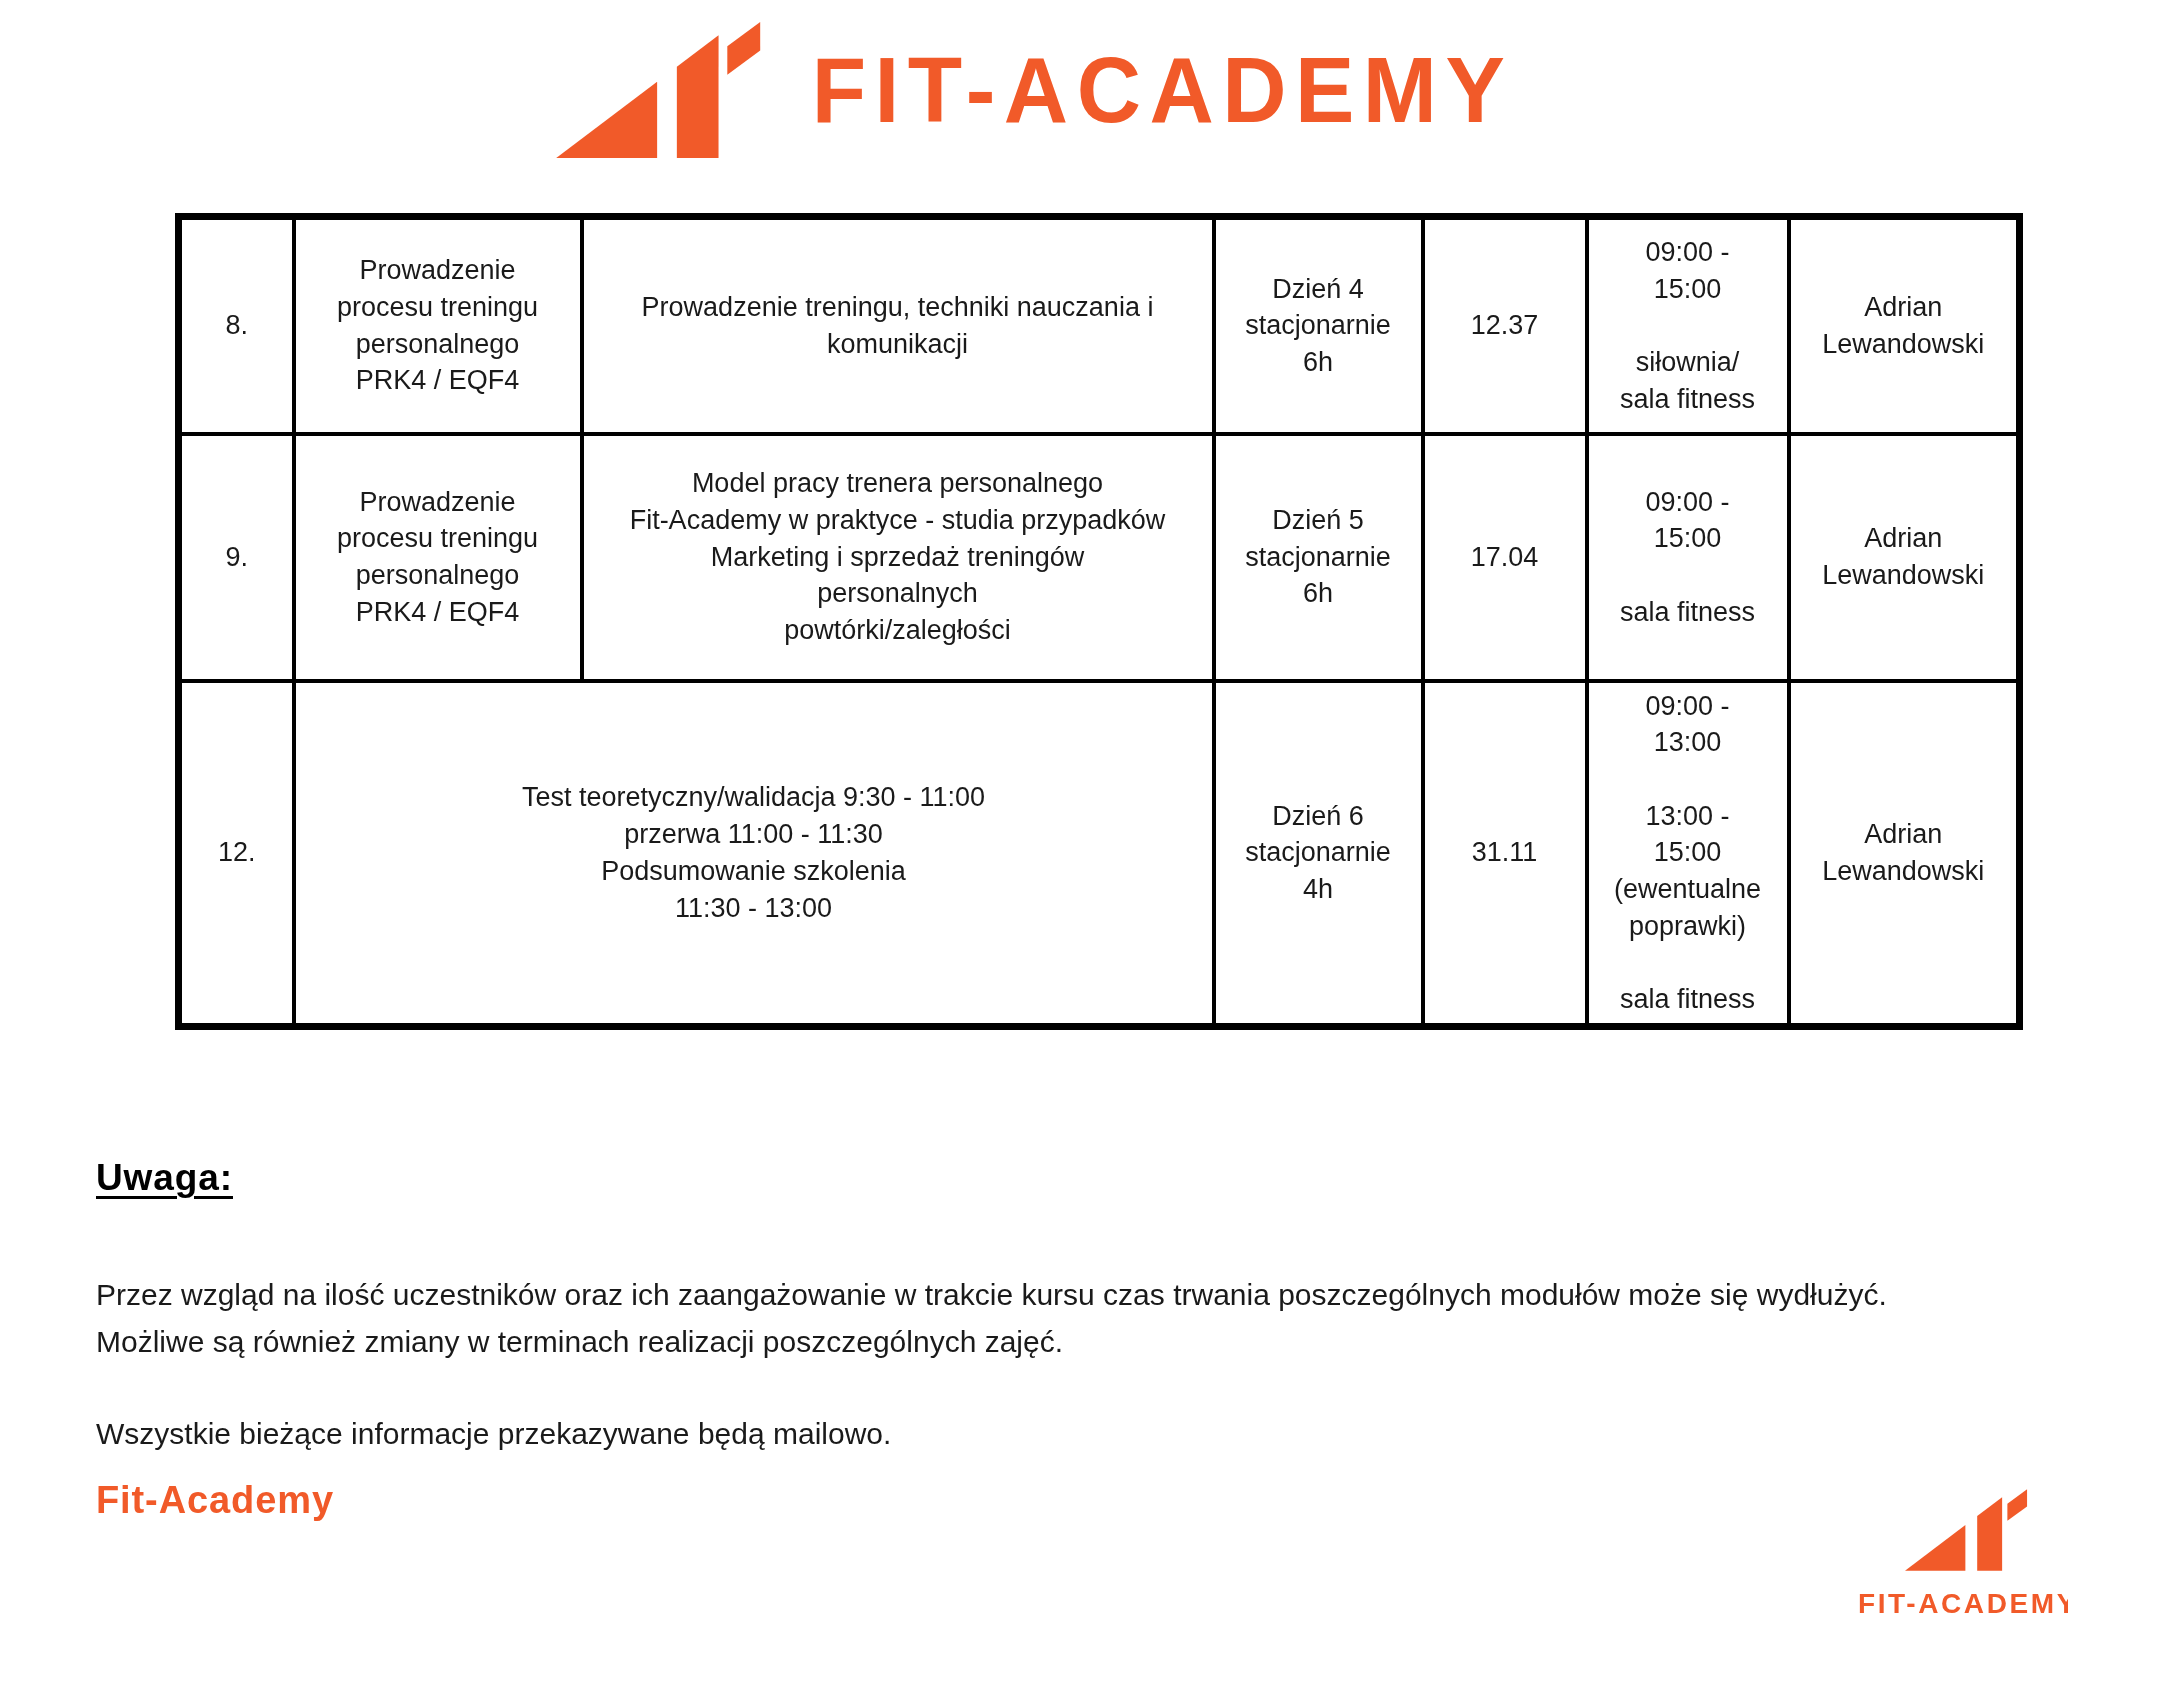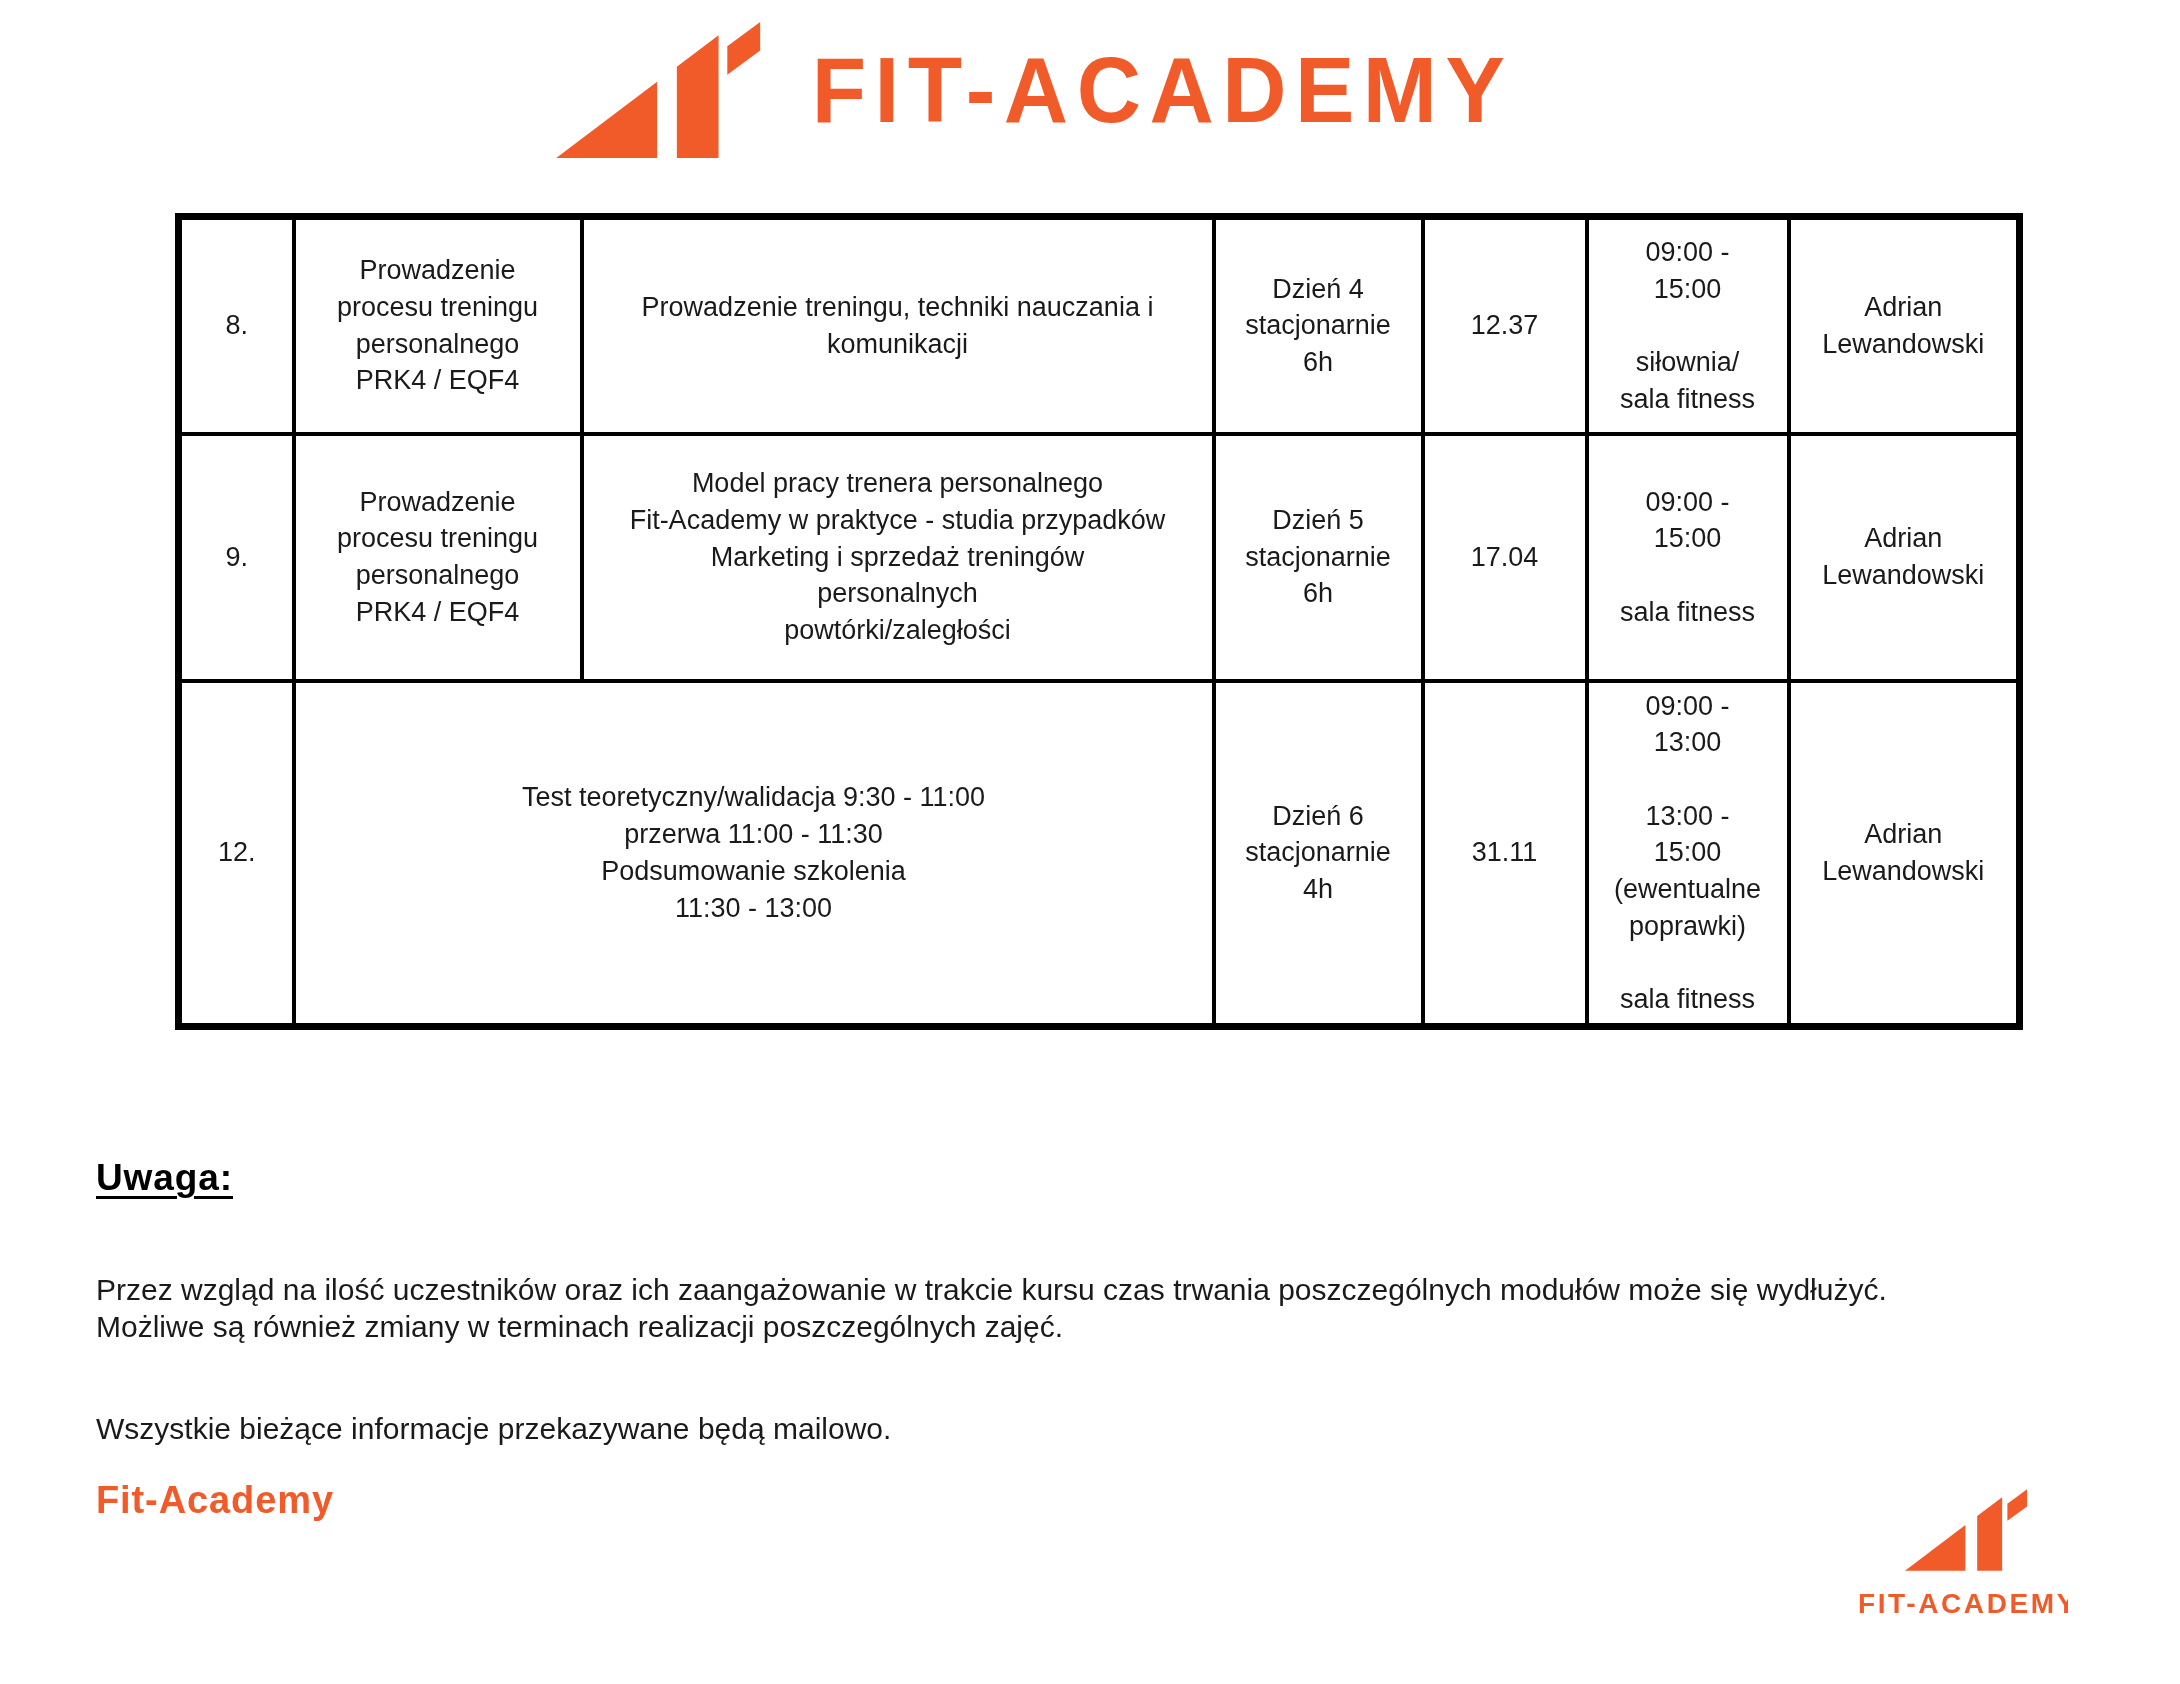--- a/index.html
+++ b/index.html
@@ -76,21 +76,21 @@
     text-decoration: underline;
     text-decoration-thickness: 3.4px;
     text-underline-offset: 6px;
     text-align: right;
   }
   .note-par {
     position: absolute;
     left: 96px;
     width: 2061px;
     font-size: 30px;
-    line-height: 37px;
+    line-height: 47px;
     white-space: pre-line;
     color: #1a1a1a;
   }
   .note-par.p1 { top: 1271px; }
   .note-par.p2 { top: 1386px; margin-top: 24px; }
 
   
   .address {
     position: absolute;
     left: 96px;

